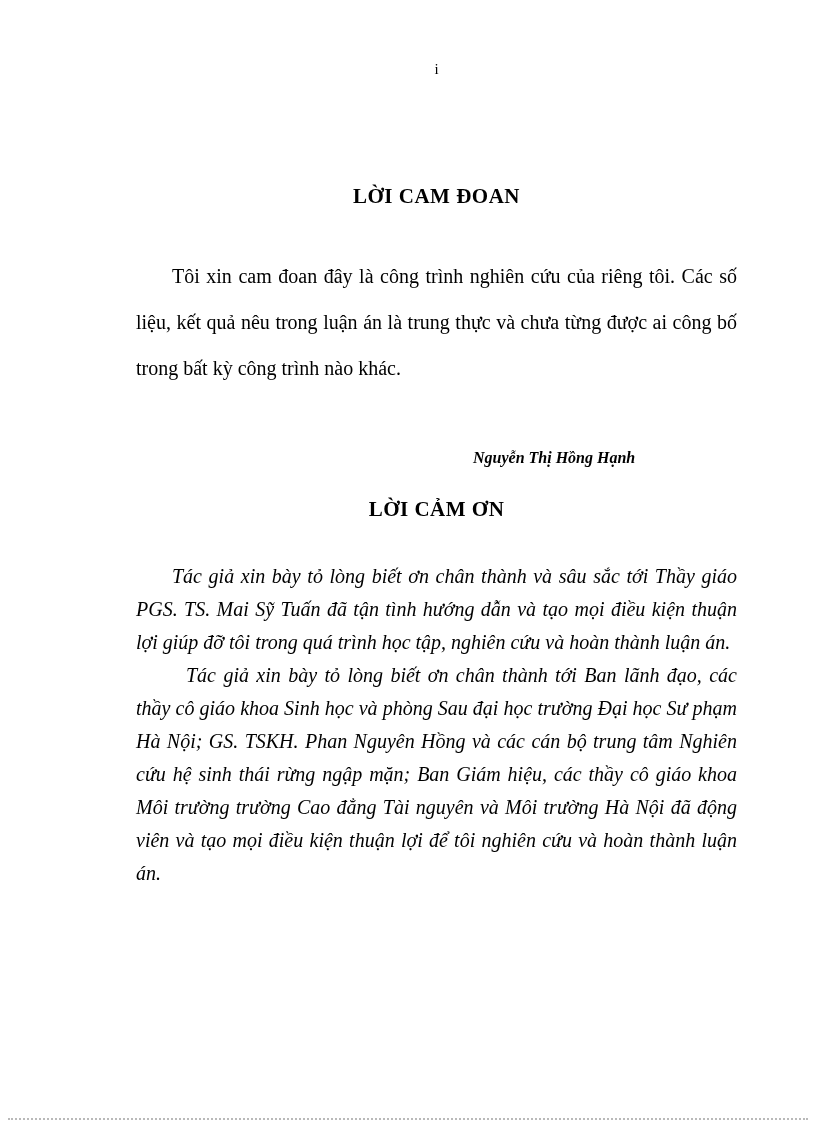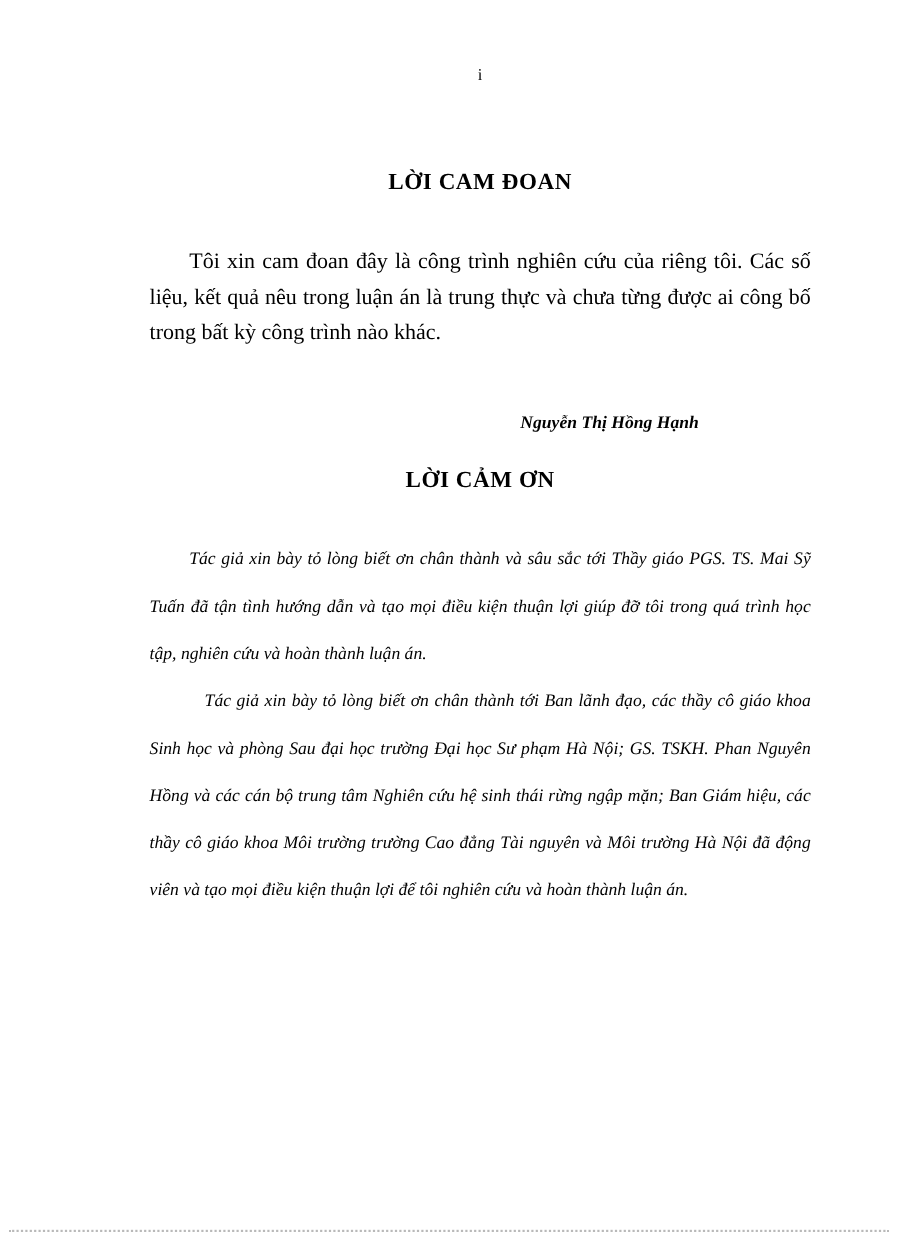--- a/index.html
+++ b/index.html
@@ -27,26 +27,26 @@
     font-size: 15px;
     line-height: 18px;
   }
   .h-title {
     font-weight: bold;
     font-size: 21px;
     text-align: center;
     letter-spacing: 0.5px;
   }
   .declaration-title {
-    margin-top: 75px;
+    margin-top: 106px;
   }
   .declaration-body {
     margin-top: 44px;
     font-size: 20px;
-    line-height: 32px;
+    line-height: 46px;
     text-align: justify;
     text-indent: 36px;
   }
   .sig-label {
     margin-top: 36px;
     margin-left: 344px;
     font-weight: bold;
     font-size: 19px;
     letter-spacing: 0.3px;
   }
@@ -56,22 +56,22 @@
     font-weight: bold;
     font-style: italic;
     font-size: 16px;
   }
   .ack-title {
     margin-top: 30px;
   }
   .ack-paragraphs {
     margin-top: 38px;
     font-style: italic;
-    font-size: 16px;
-    line-height: 43px;
+    font-size: 20px;
+    line-height: 33px;
     text-align: justify;
     font-family: Liberation Serif, serif;
   }
   .ack-paragraphs p {
     margin: 0;
     text-indent: 36px;
   }
   .ack-paragraphs p.indent-lg {
     text-indent: 50px;
   }

